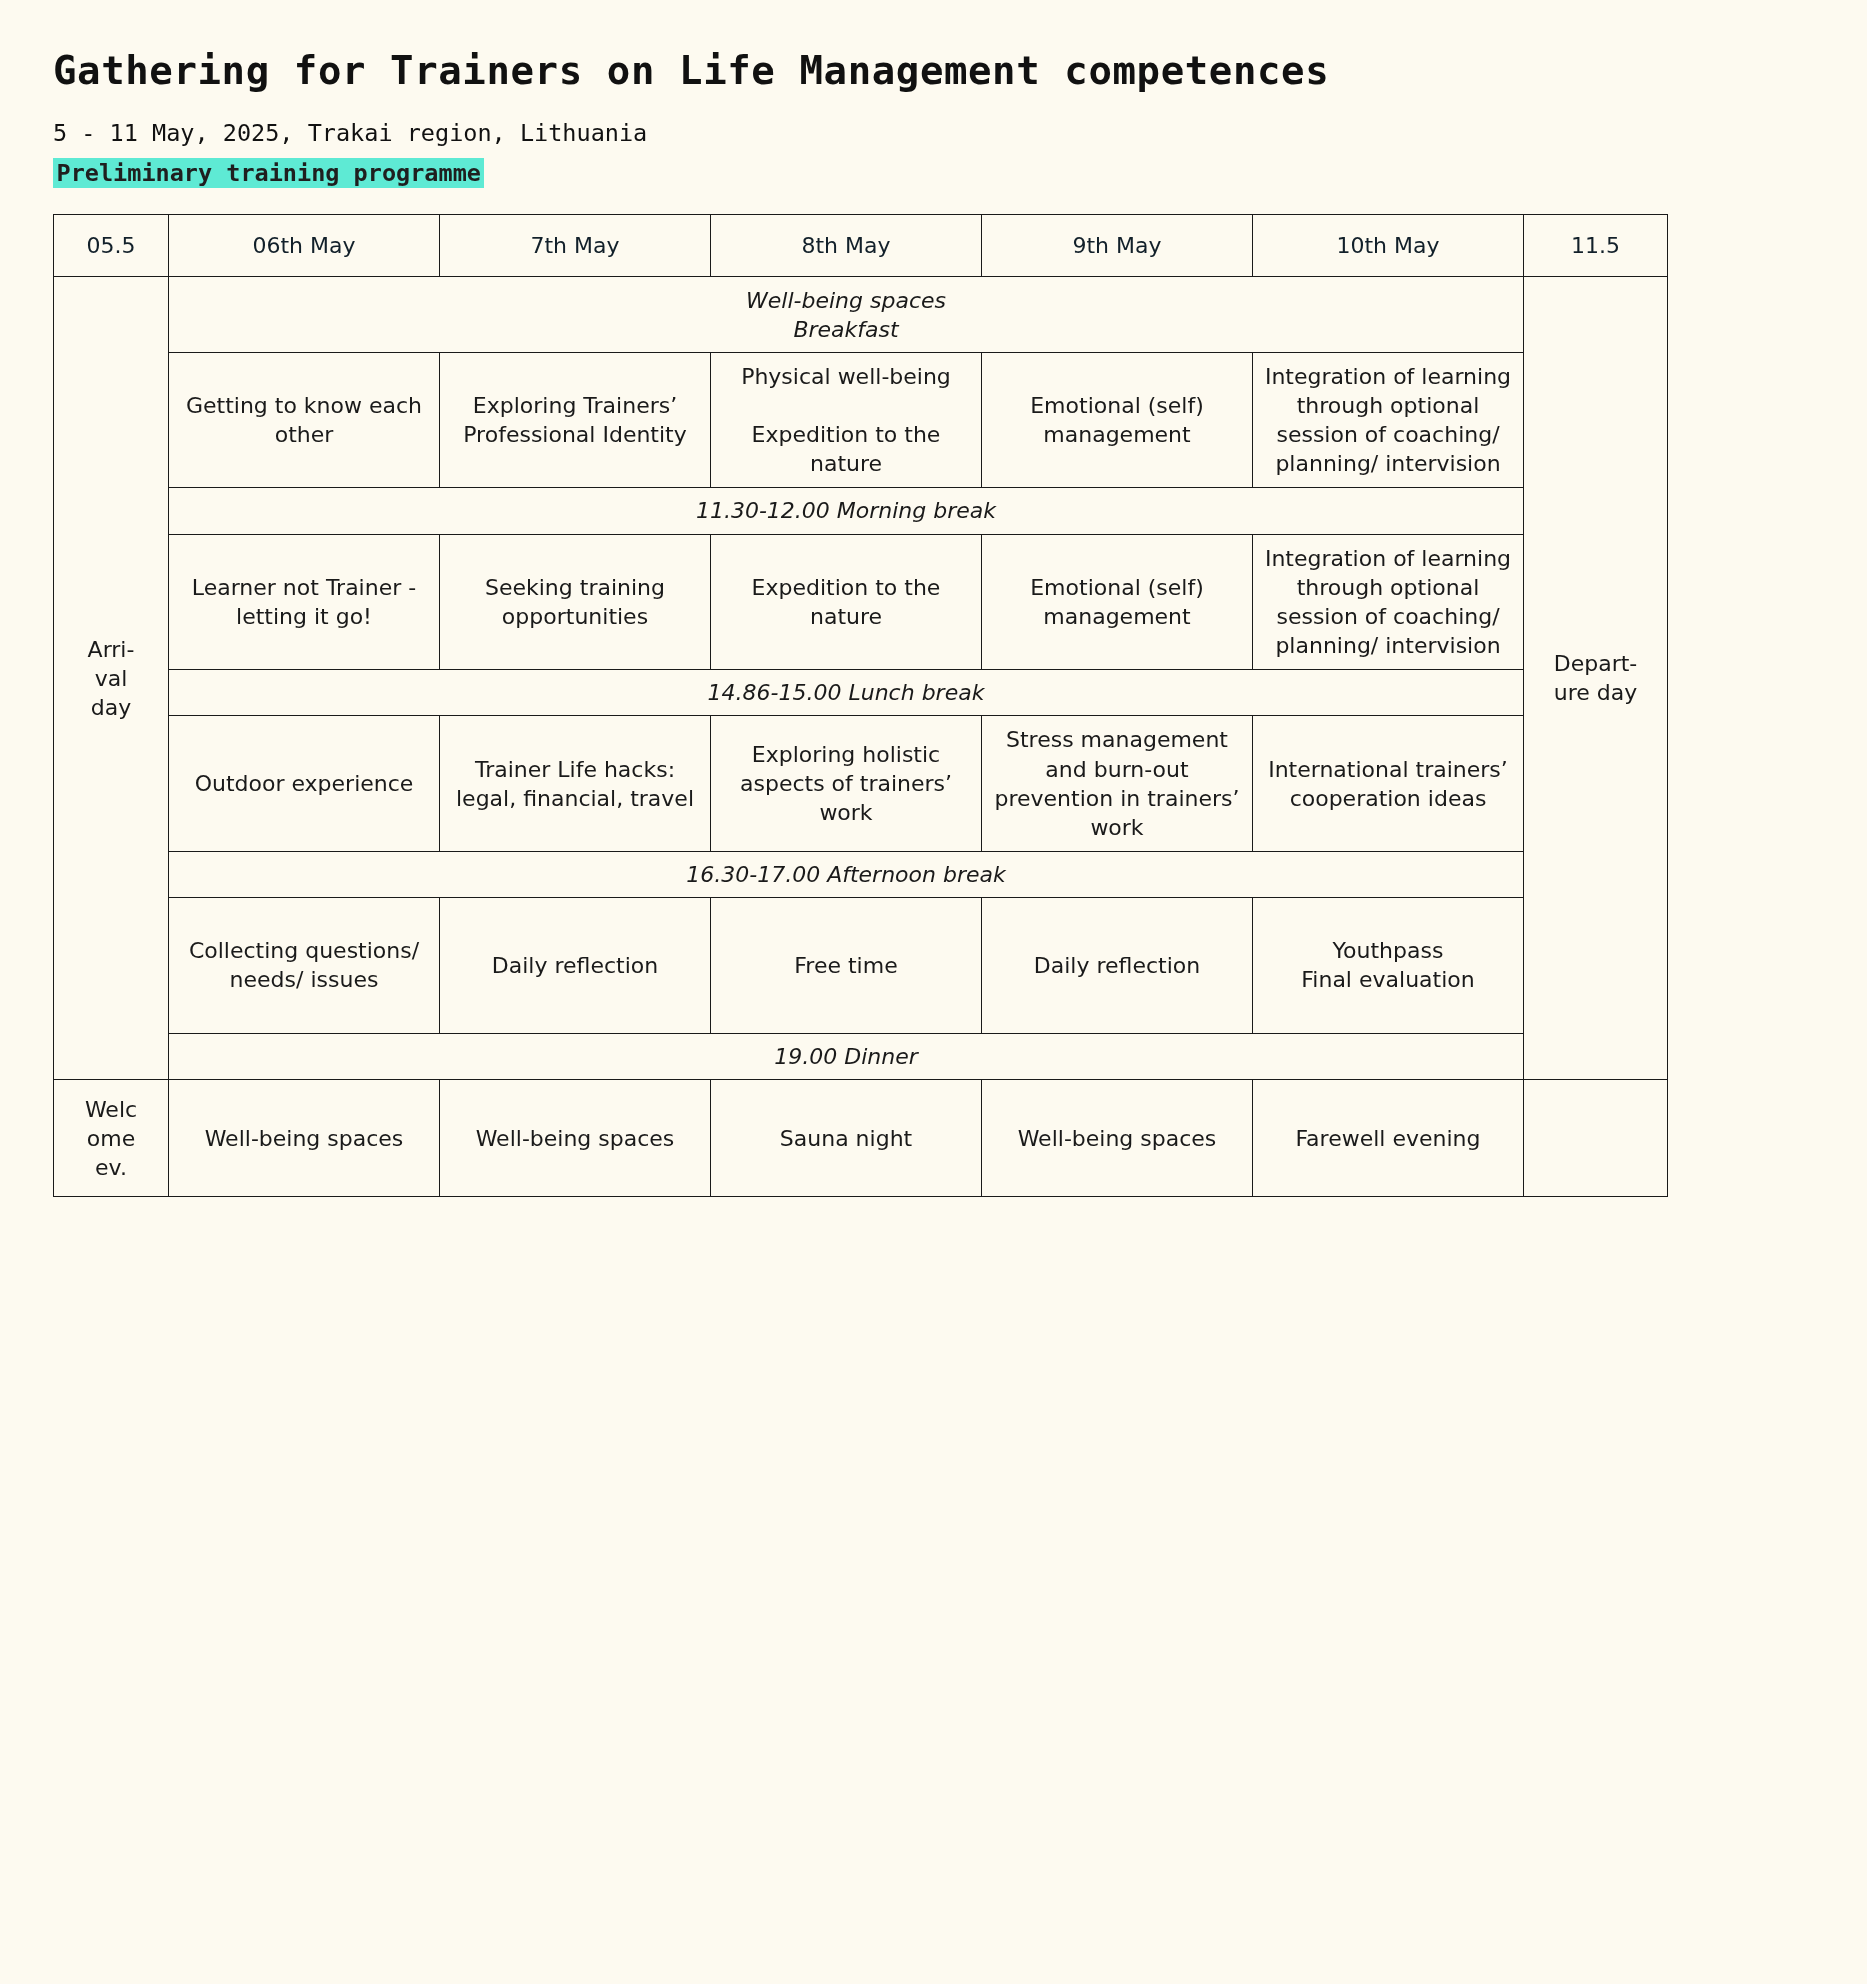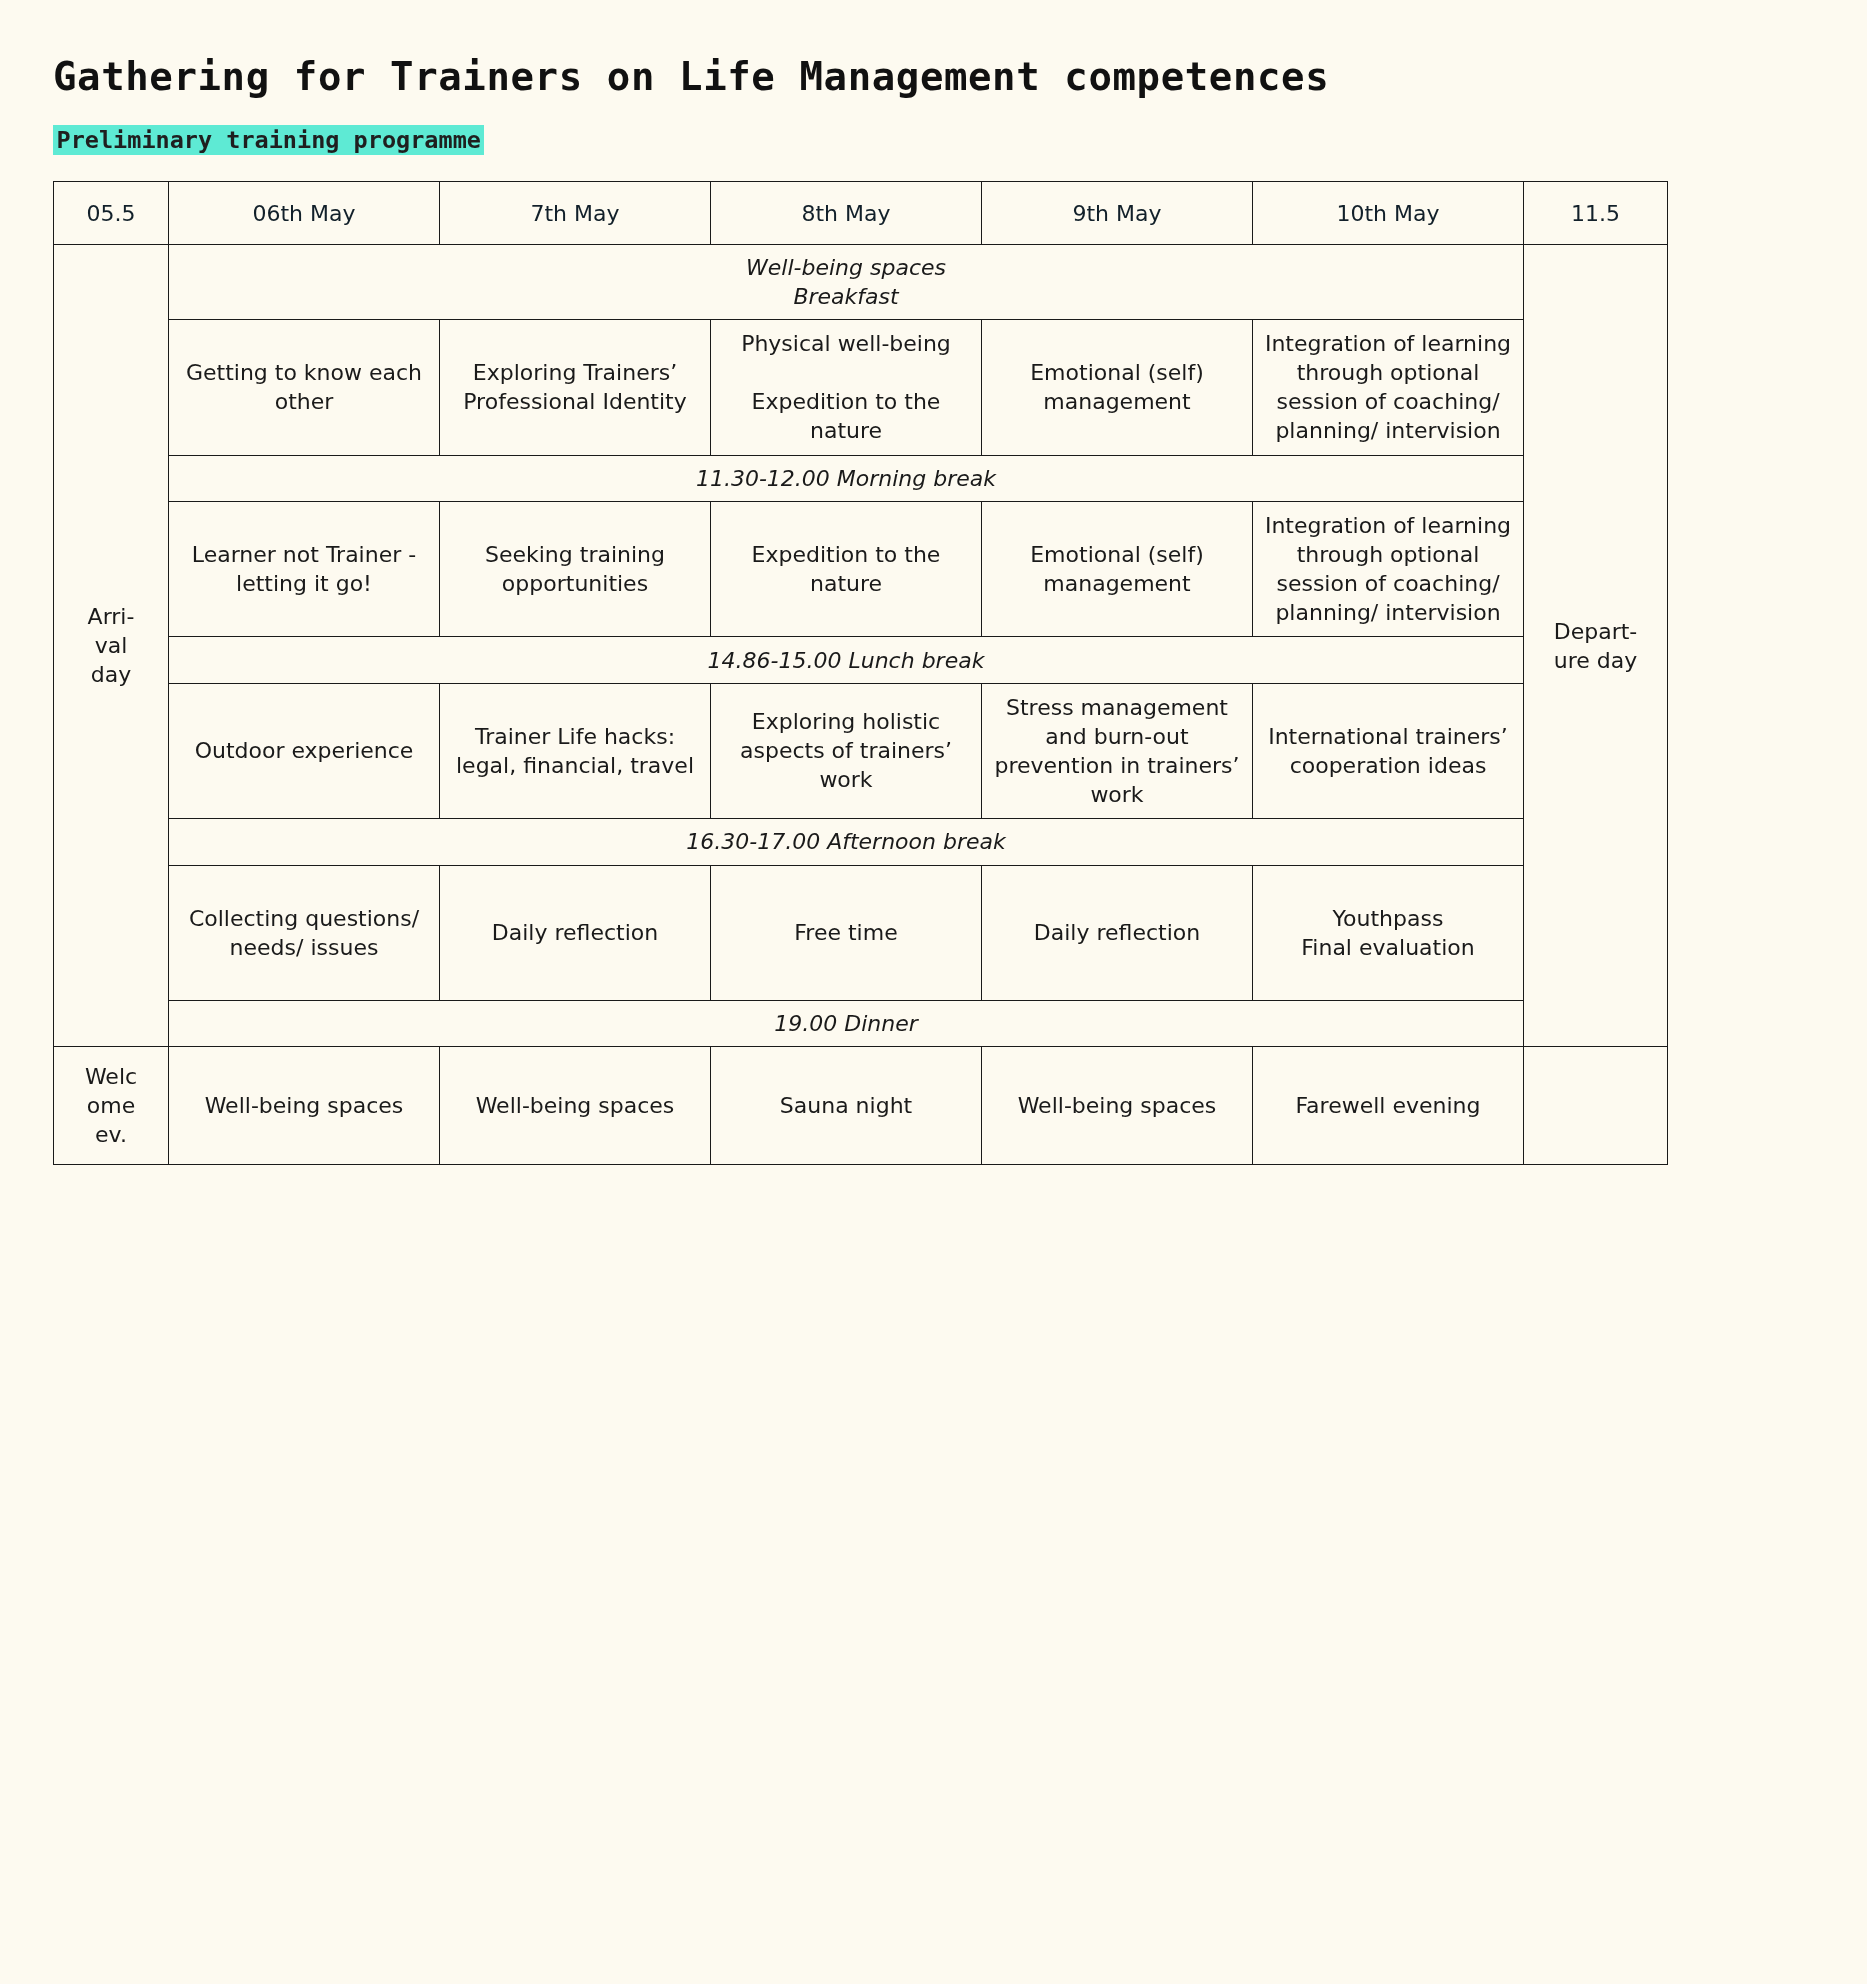--- a/index.html
+++ b/index.html
@@ -16,21 +16,21 @@
   }
   .page {
     padding: 41px 53px 0 53px;
     box-sizing: border-box;
   }
   .title {
     font-family: "DejaVu Sans Mono", monospace;
     font-weight: bold;
     font-size: 39px;
     letter-spacing: 0.6px;
-    margin: 13px 0 26px 0;
+    margin: 7px 0 26px 0;
     color: #111;
   }
   .subtitle {
     font-family: "DejaVu Sans Mono", monospace;
     font-size: 23.5px;
     margin: 0 0 10.6px 0;
     color: #111;
   }
   .prelim-wrap {
     margin: 0 0 26px 0;
@@ -93,20 +93,21 @@
   .col-day { width: 271px; }
   .col-11 { width: 144px; }
   .nowrapish { white-space: pre-line; }
 </style>
 </head>
 <body>
 
 <div class="page">
 
   <h1 class="title">Gathering for Trainers on Life Management competences</h1>
+  <div class="subtitle">5 - 11 May, 2025, Trakai region, Lithuania</div>
   <div class="prelim-wrap">
     <span class="prelim">Preliminary training programme</span>
   </div>
 
   <table class="programme">
     <colgroup>
       <col class="col-05">
       <col class="col-day">
       <col class="col-day">
       <col class="col-day">

